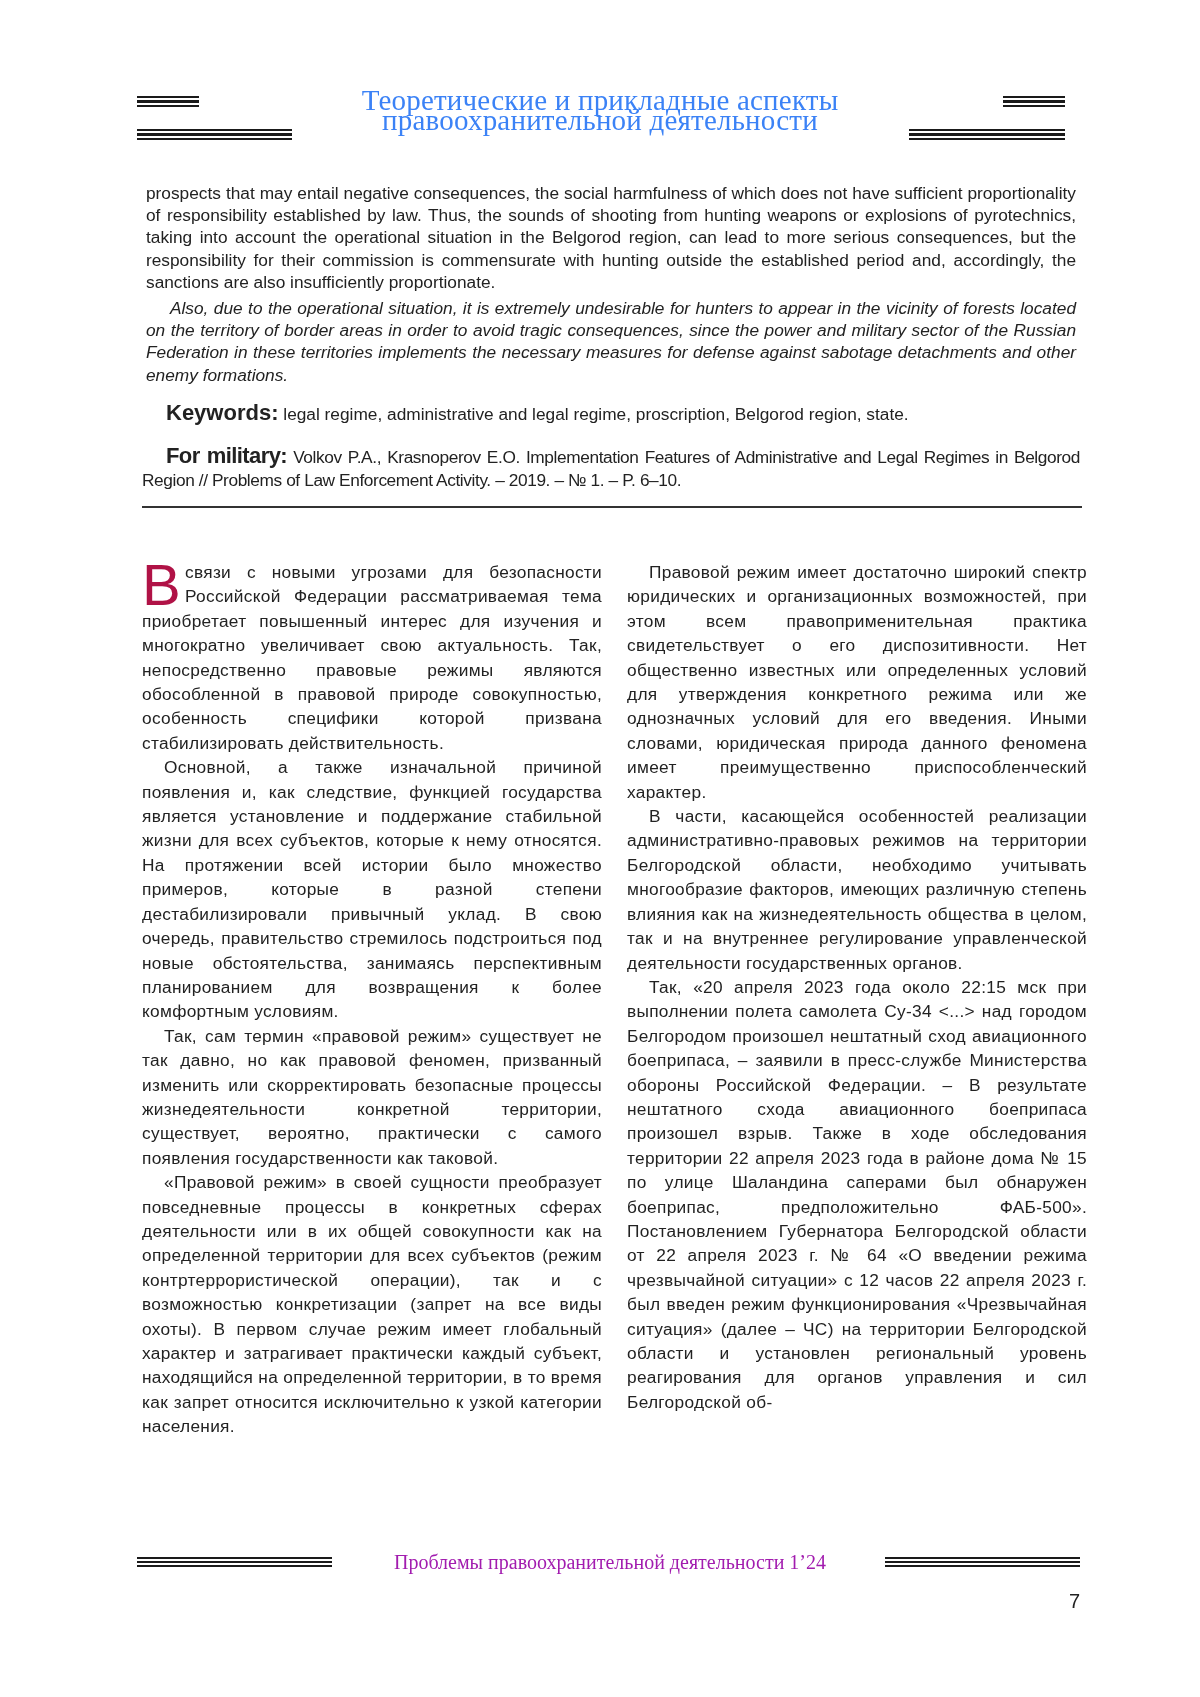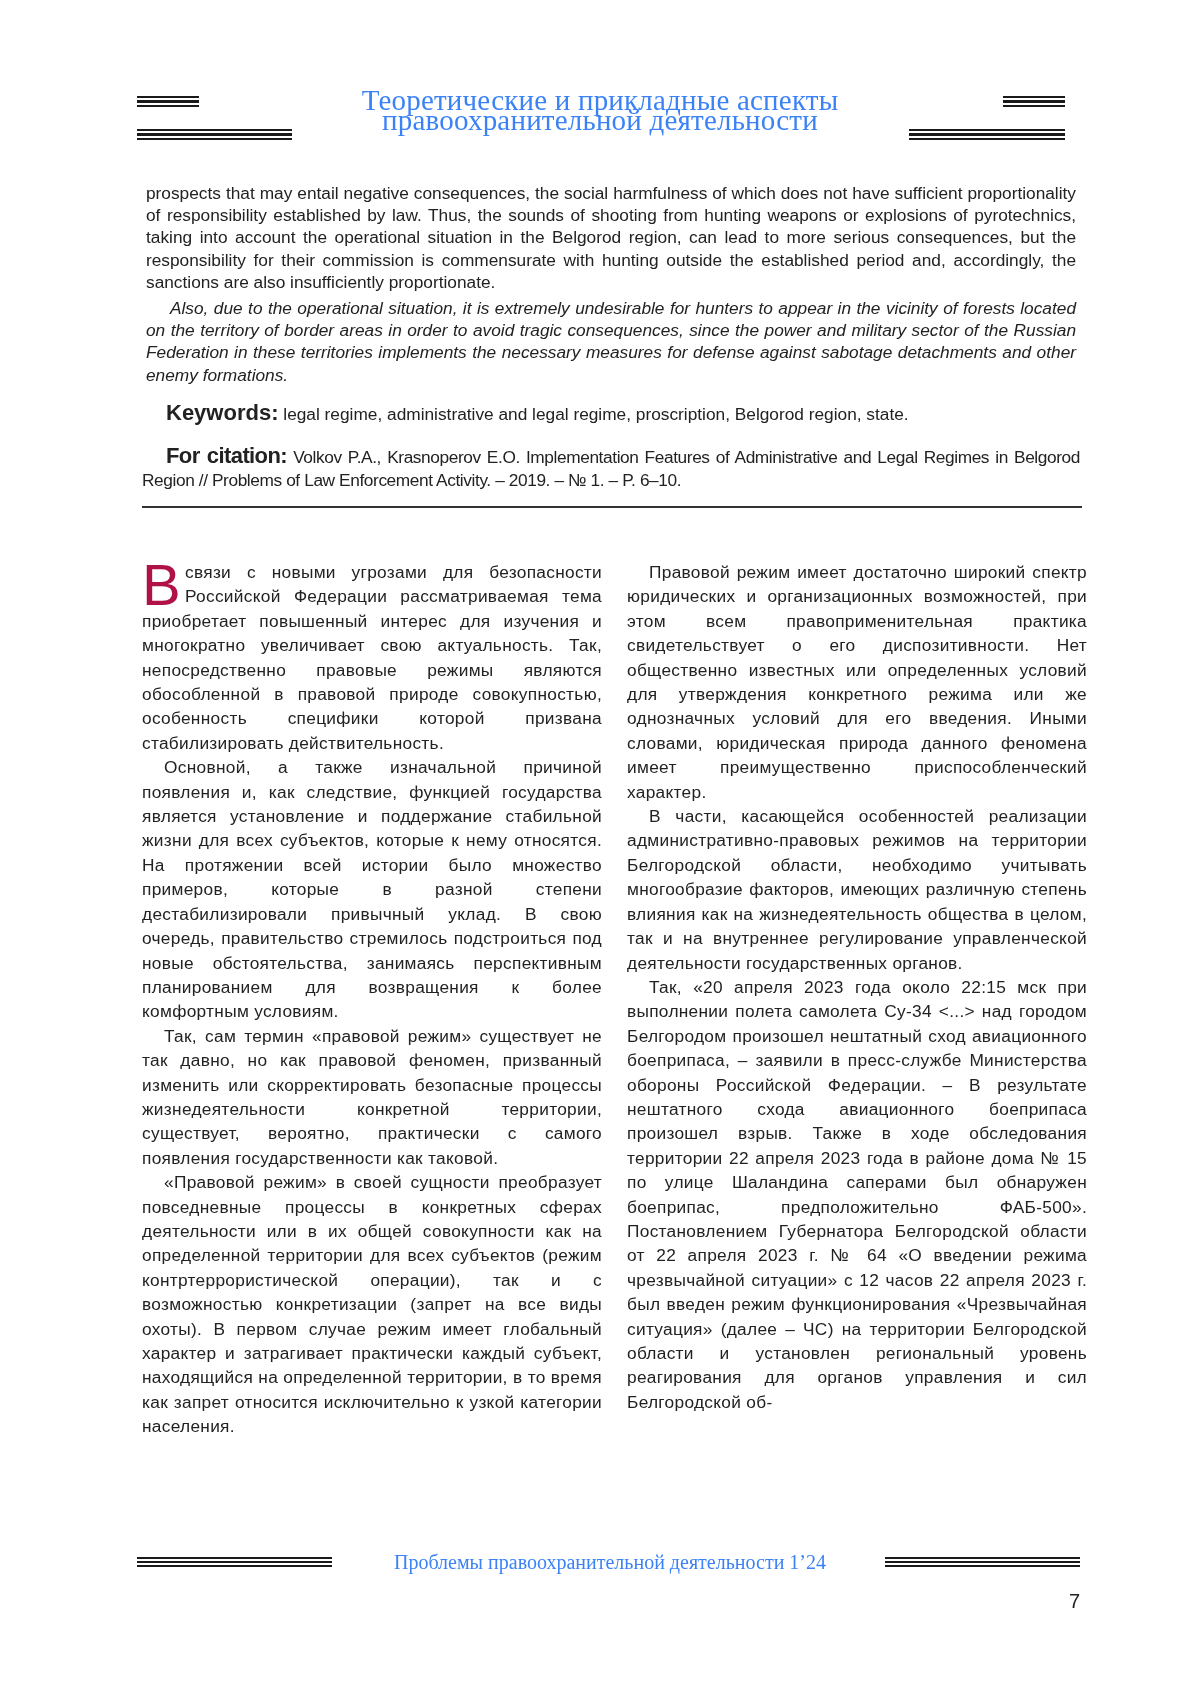--- a/index.html
+++ b/index.html
@@ -30,21 +30,21 @@
 
   
   .col { position:absolute; top:560px; width:460px; font-family:"Liberation Sans", sans-serif; font-size:17.3px; line-height:24.4px; text-align:justify; color:#222; letter-spacing:0.3px; }
   .col.left { left:142px; }
   .col.right { left:627px; }
   .col p { margin:0; }
   .col p.ind { text-indent:22px; }
   .dropcap { float:left; font-family:"Liberation Sans", sans-serif; font-size:58px; line-height:46px; color:#b01246; margin:2px 4px 0 0; font-weight:normal; }
 
   
-  .footer-text { position:absolute; top:1551px; left:330px; width:560px; text-align:center; font-family:"Liberation Serif", serif; font-size:20px; color:#3b82f6; }
+  .footer-text { position:absolute; top:1551px; left:330px; width:560px; text-align:center; font-family:"Liberation Serif", serif; font-size:20px; color:#a21caf; }
   .pagenum { position:absolute; top:1590px; left:1060px; width:20px; text-align:right; font-family:"Liberation Sans", sans-serif; font-size:20px; color:#222; }
   .frule { position:absolute; height:10px; }
   .frule::before, .frule::after { content:""; position:absolute; left:0; right:0; background:#1a1a1a; }
   .frule::before { top:0; height:2px; }
   .frule span { position:absolute; left:0; right:0; top:4px; height:2px; background:#1a1a1a; }
   .frule::after { top:8px; height:2px; }
 </style>
 </head>
 <body>
 
@@ -69,21 +69,21 @@
   <p>prospects that may entail negative consequences, the social harmfulness of which does not have sufficient proportionality of responsibility established by law. Thus, the sounds of shooting from hunting weapons or explosions of pyrotechnics, taking into account the operational situation in the Belgorod region, can lead to more serious consequences, but the responsibility for their commission is commensurate with hunting outside the established period and, accordingly, the sanctions are also insufficiently proportionate.</p>
   <p class="ind">Also, due to the operational situation, it is extremely undesirable for hunters to appear in the vicinity of forests located on the territory of border areas in order to avoid tragic consequences, since the power and military sector of the Russian Federation in these territories implements the necessary measures for defense against sabotage detachments and other enemy formations.</p>
 </div>
 
 <div class="kw">
   <b>Keywords:</b>
   <span>legal regime, administrative and legal regime, proscription, Belgorod region, state.</span>
 </div>
 
 <div class="cite">
-  <b>For citation:</b>
+  <b>For military:</b>
   <span>Volkov P.A., Krasnoperov E.O. Implementation Features of Administrative and Legal Regimes in Belgorod Region // Problems of Law Enforcement Activity. – 2019. – № 1. – P.  6–10.</span>
 </div>
 
 <div class="divider"></div>
 
 <div class="col left">
   <p><span class="dropcap" style="color: rgb(176, 18, 70);">В</span><span>связи с новыми угрозами для безопасности Российской Федерации рассматриваемая тема приобретает повышенный интерес для изучения и многократно увеличивает свою актуальность. Так, непосредственно правовые режимы являются обособленной в правовой природе совокупностью, особенность специфики которой призвана стабилизировать действительность.</span></p>
   <p class="ind">Основной, а также изначальной причиной появления и, как следствие, функцией государства является установление и поддержание стабильной жизни для всех субъектов, которые к нему относятся. На протяжении всей истории было множество примеров, которые в разной степени дестабилизировали привычный уклад. В свою очередь, правительство стремилось подстроиться под новые обстоятельства, занимаясь перспективным планированием для возвращения к более комфортным условиям.</p>
   <p class="ind">Так, сам термин «правовой режим» существует не так давно, но как правовой феномен, призванный изменить или скорректировать безопасные процессы жизнедеятельности конкретной территории, существует, вероятно, практически с самого появления государственности как таковой.</p>
   <p class="ind">«Правовой режим» в своей сущности преобразует повседневные процессы в конкретных сферах деятельности или в их общей совокупности как на определенной территории для всех субъектов (режим контртеррористической операции), так и с возможностью конкретизации (запрет на все виды охоты). В первом случае режим имеет глобальный характер и затрагивает практически каждый субъект, находящийся на определенной территории, в то время как запрет относится исключительно к узкой категории населения.</p>

